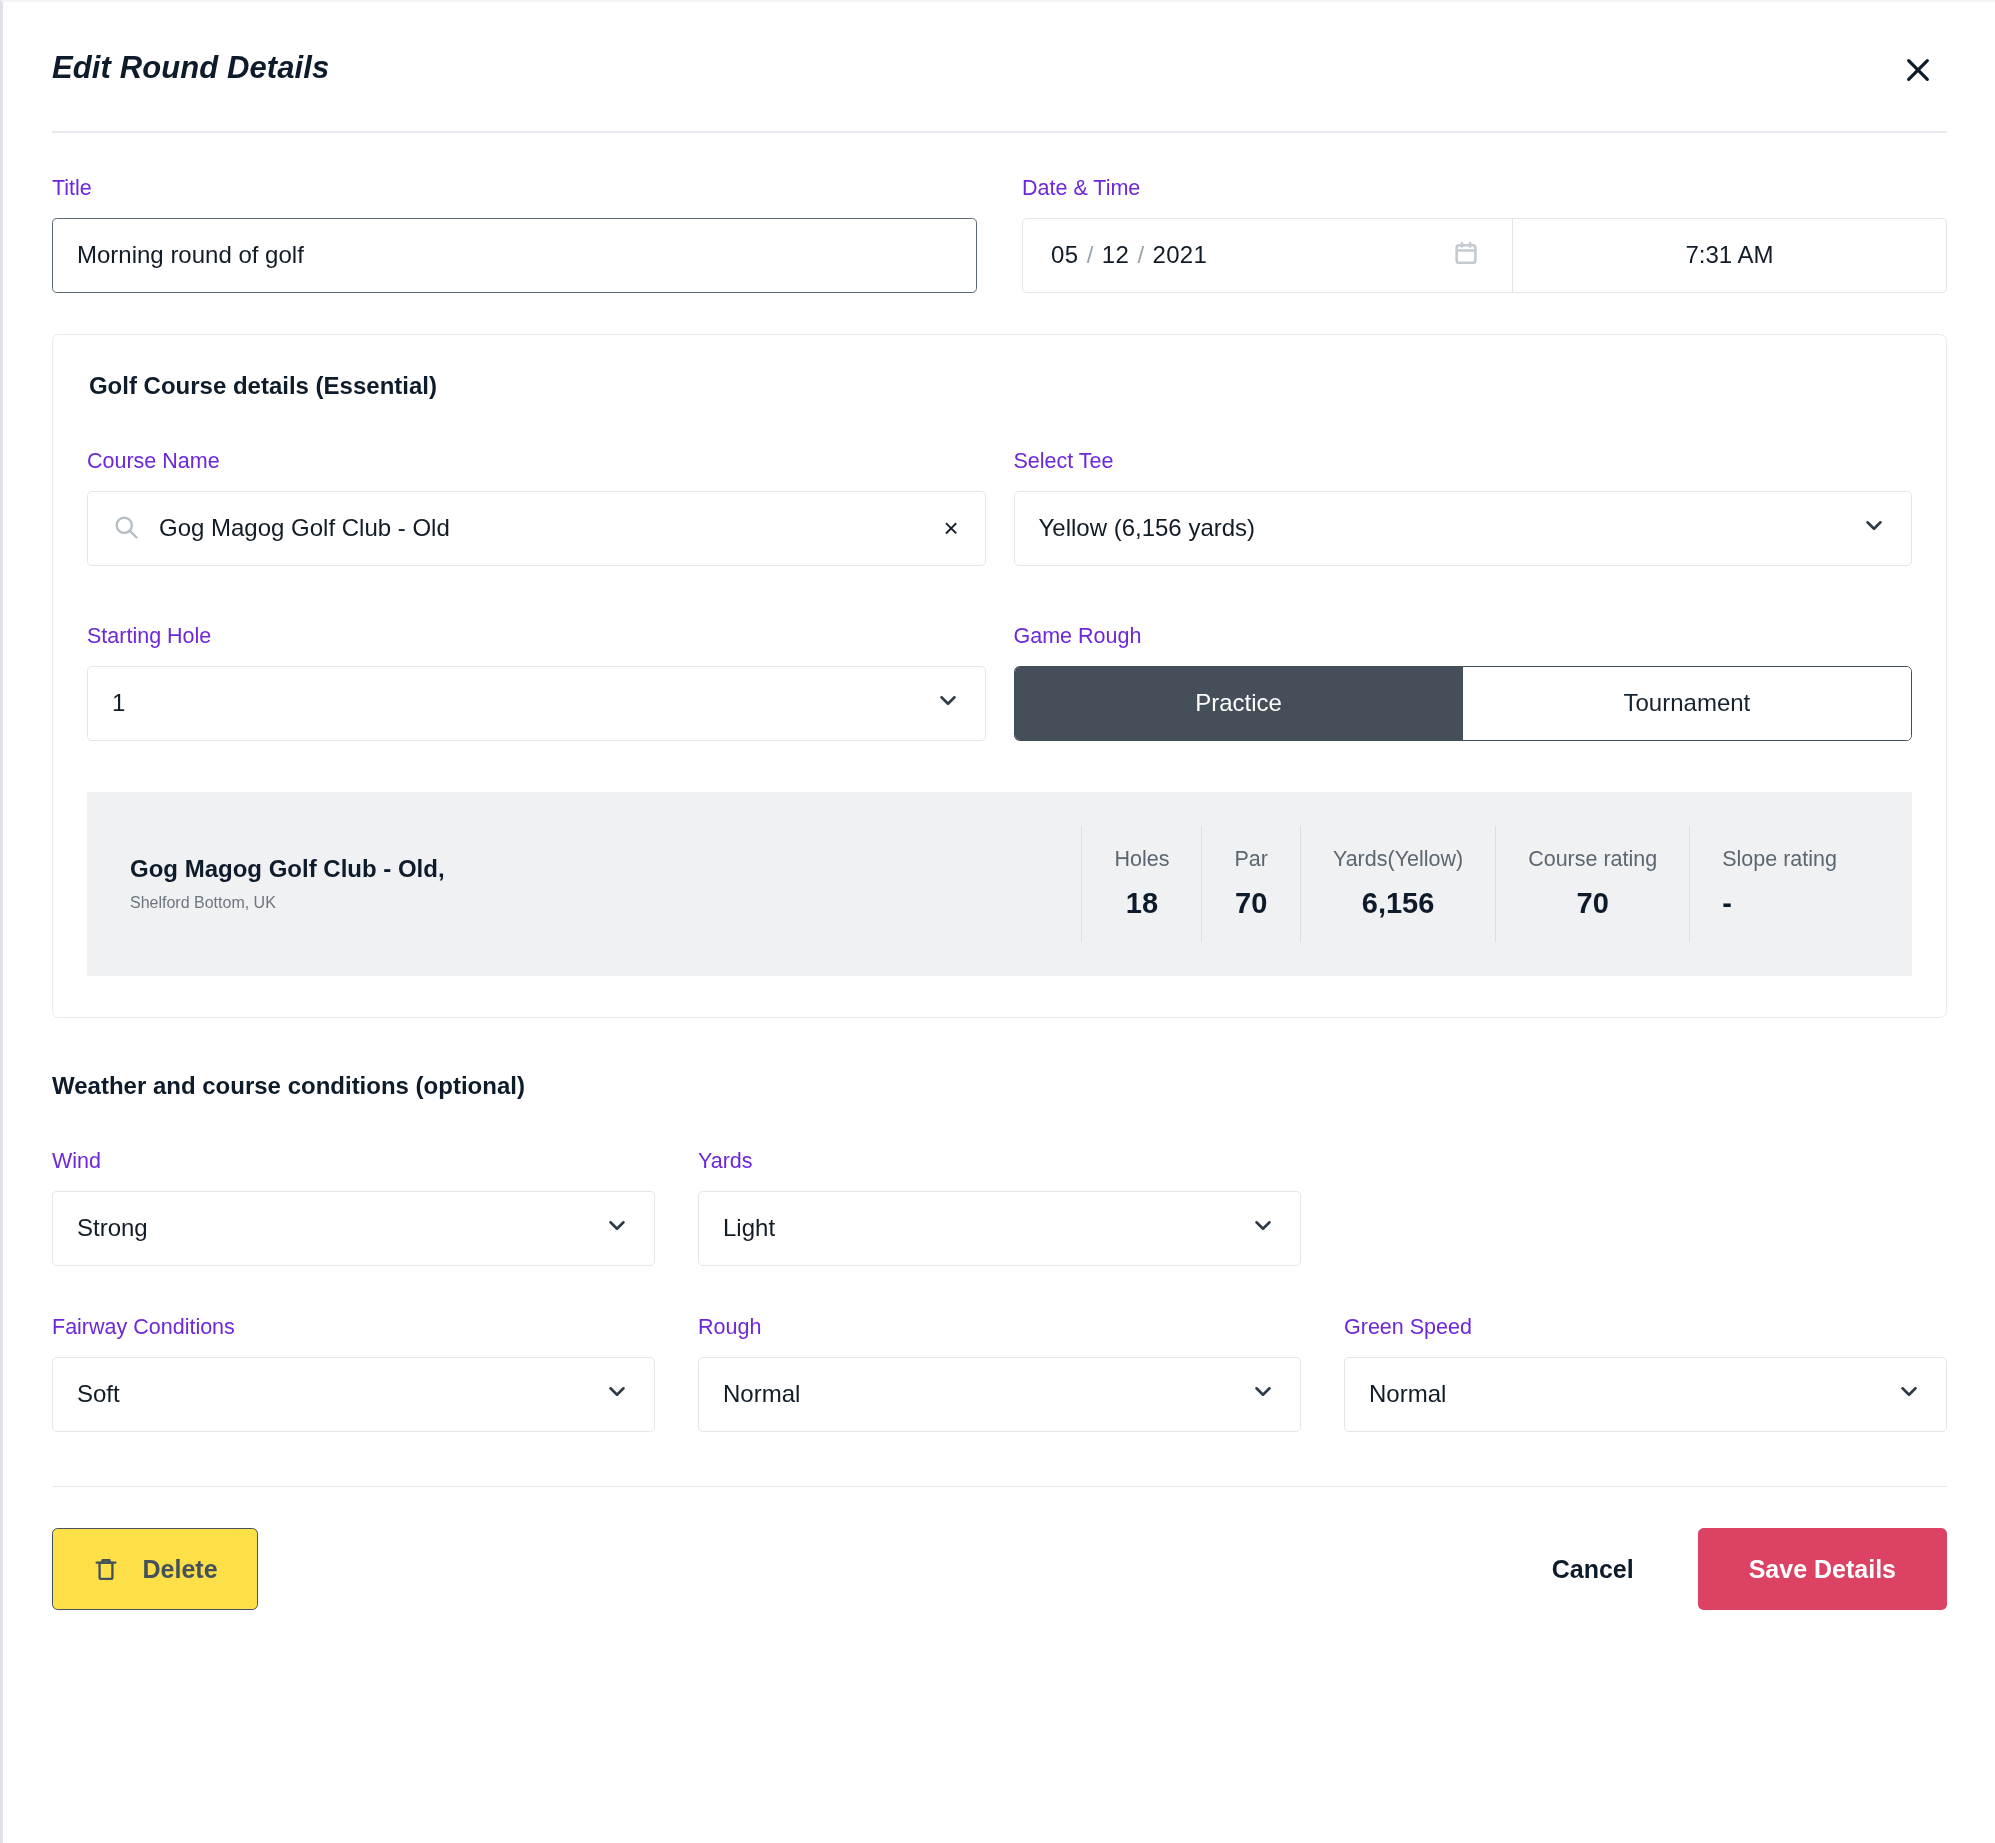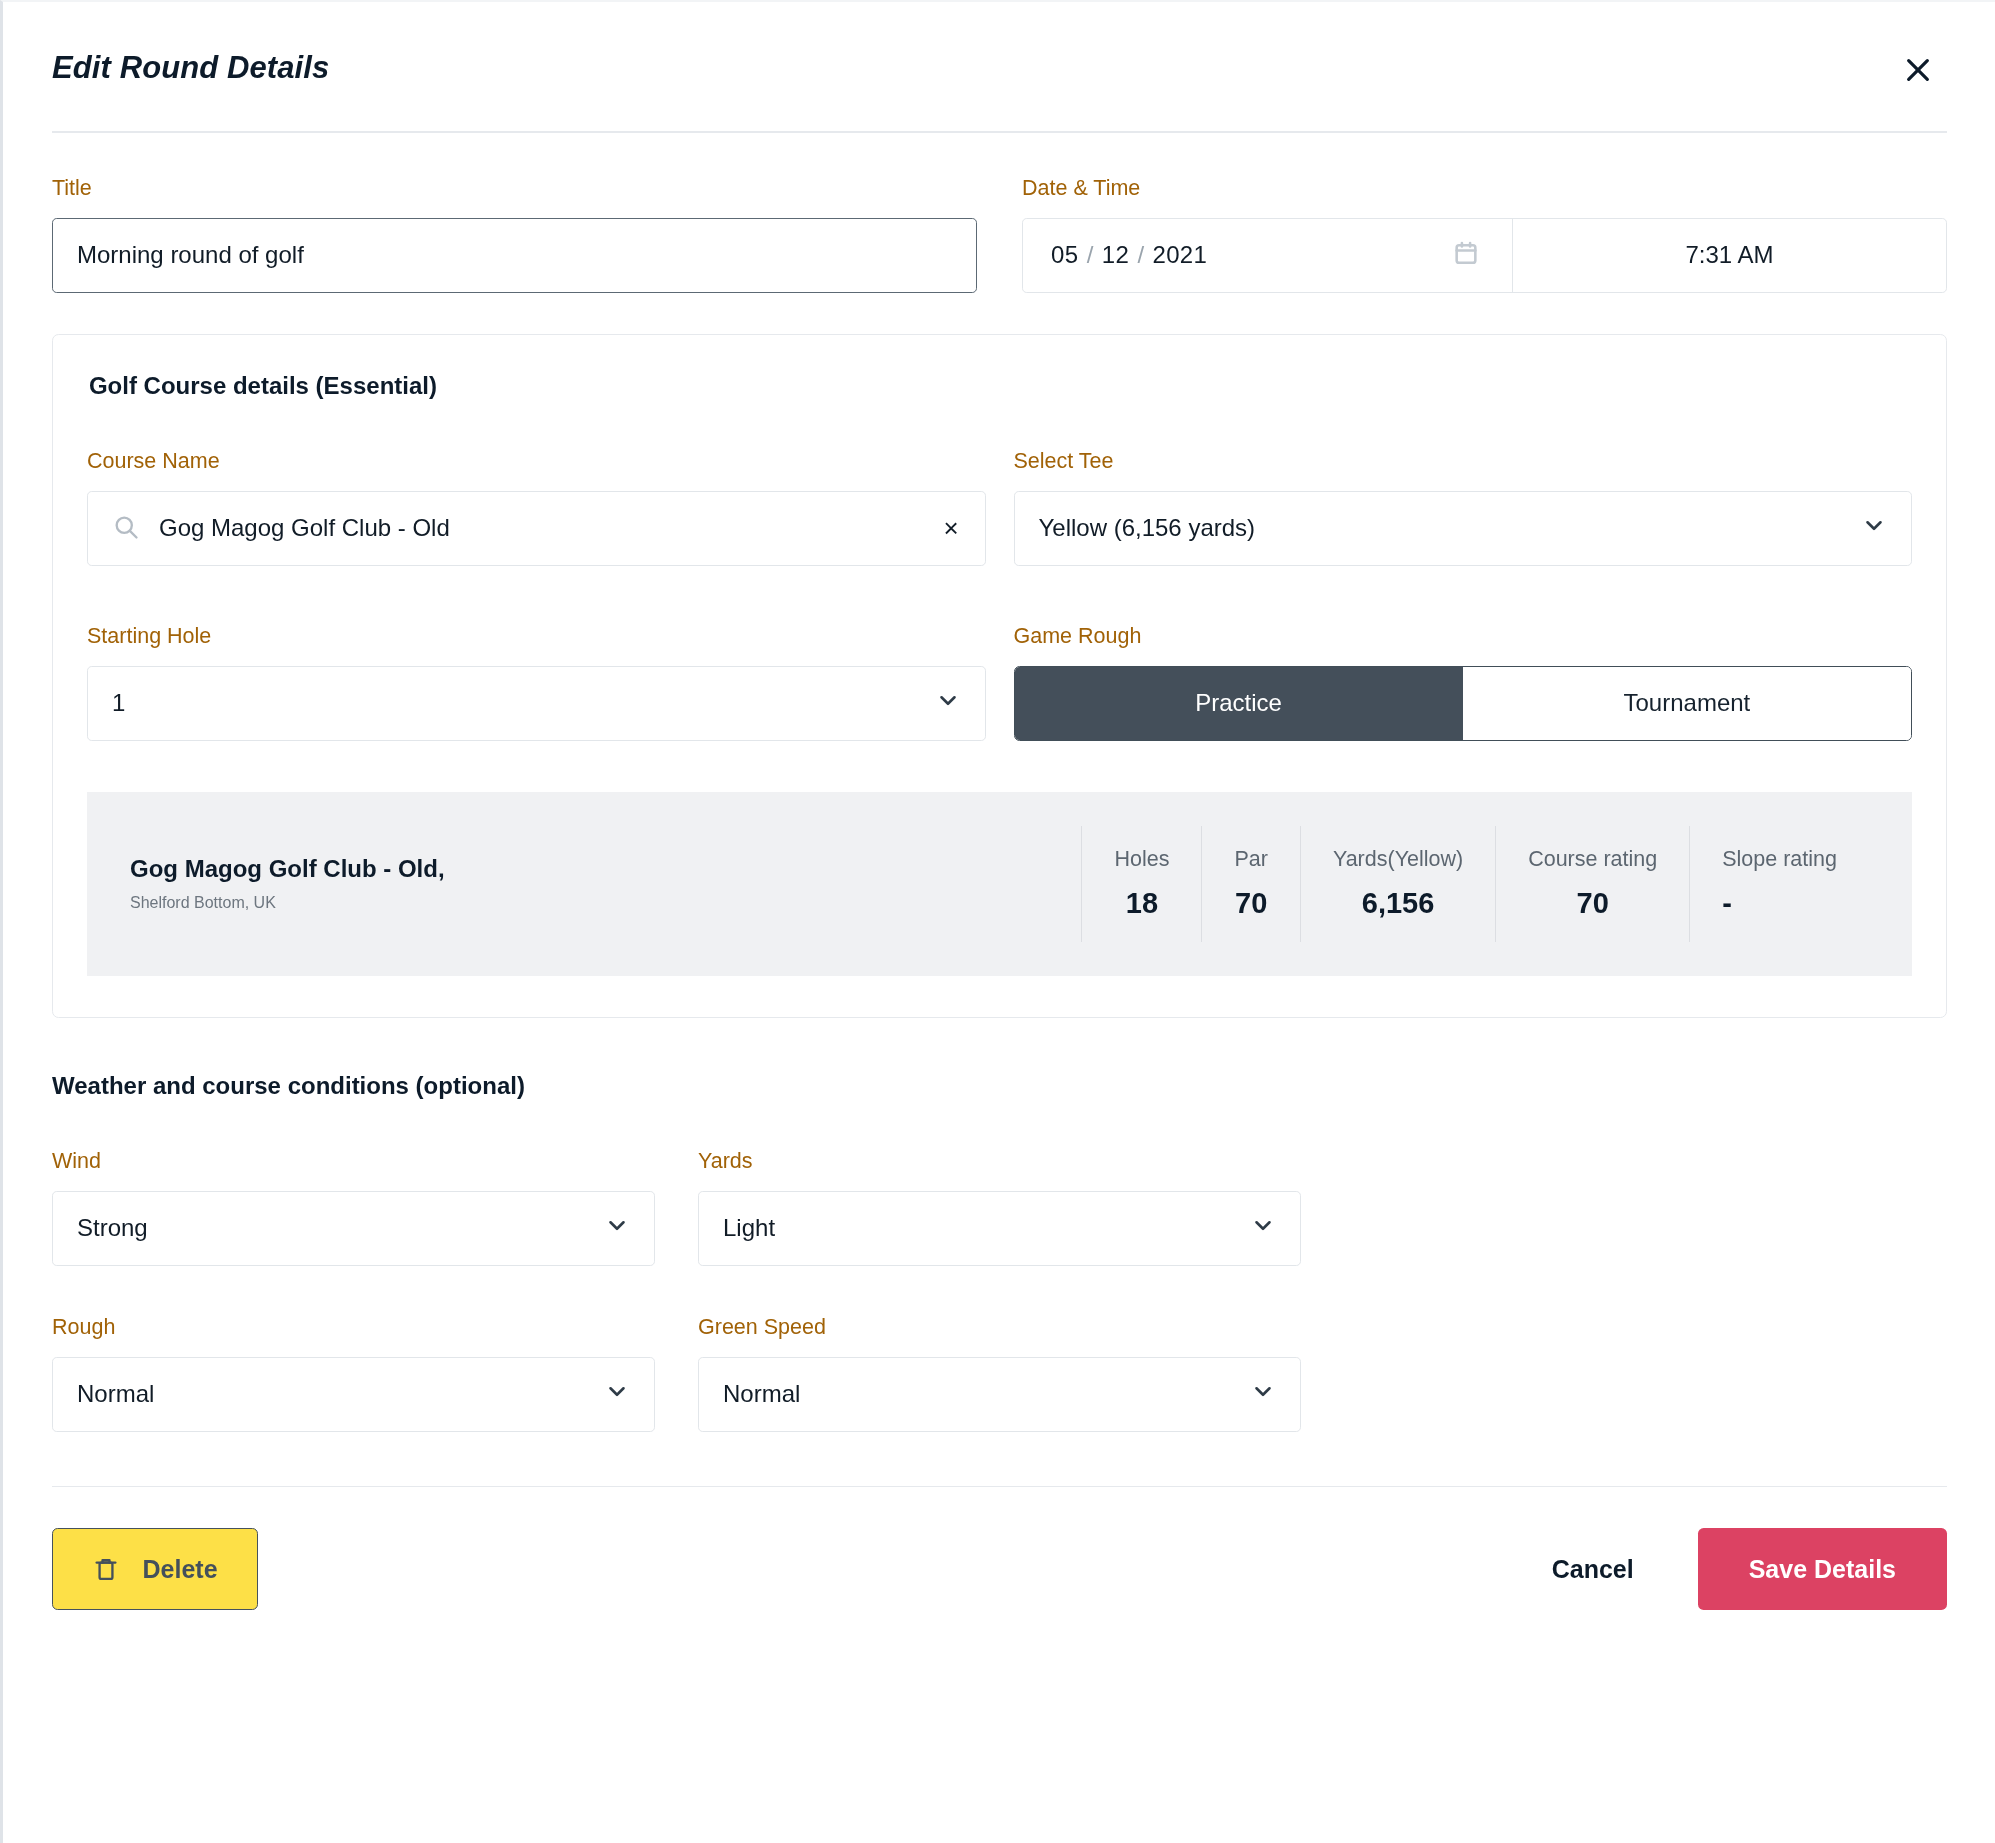--- a/index.html
+++ b/index.html
@@ -53,21 +53,21 @@
 
   .header-rule {
     height: 1.9px;
     background: #e6e9ed;
     margin-top: 39px;
   }
 
   
   .field-label {
     font-size: 21.5px;
-    color: #a16207;
+    color: #6d28d9;
     margin-bottom: 17px;
     display: block;
     font-weight: normal;
   }
 
   .text-input {
     width: 100%;
     height: 75px;
     border: 1.9px solid #5c6974;
     border-radius: 4.7px;
@@ -478,20 +478,31 @@
             <polyline points="6,9.5 12,15.5 18,9.5"></polyline>
           </svg>
         </span>
       </div>
     </div>
     <div class="cond-col spacer"></div>
   </div>
 
   <div class="cond-row">
     <div class="cond-col">
+      <label class="field-label">Fairway Conditions</label>
+      <div class="select-box">
+        <span>Soft</span>
+        <span class="chev">
+          <svg width="26" height="26" viewBox="0 0 24 24" fill="none" stroke="#2e3b47" stroke-width="2.4" stroke-linecap="round" stroke-linejoin="round">
+            <polyline points="6,9.5 12,15.5 18,9.5"></polyline>
+          </svg>
+        </span>
+      </div>
+    </div>
+    <div class="cond-col">
       <label class="field-label">Rough</label>
       <div class="select-box">
         <span>Normal</span>
         <span class="chev">
           <svg width="26" height="26" viewBox="0 0 24 24" fill="none" stroke="#2e3b47" stroke-width="2.4" stroke-linecap="round" stroke-linejoin="round">
             <polyline points="6,9.5 12,15.5 18,9.5"></polyline>
           </svg>
         </span>
       </div>
     </div>

